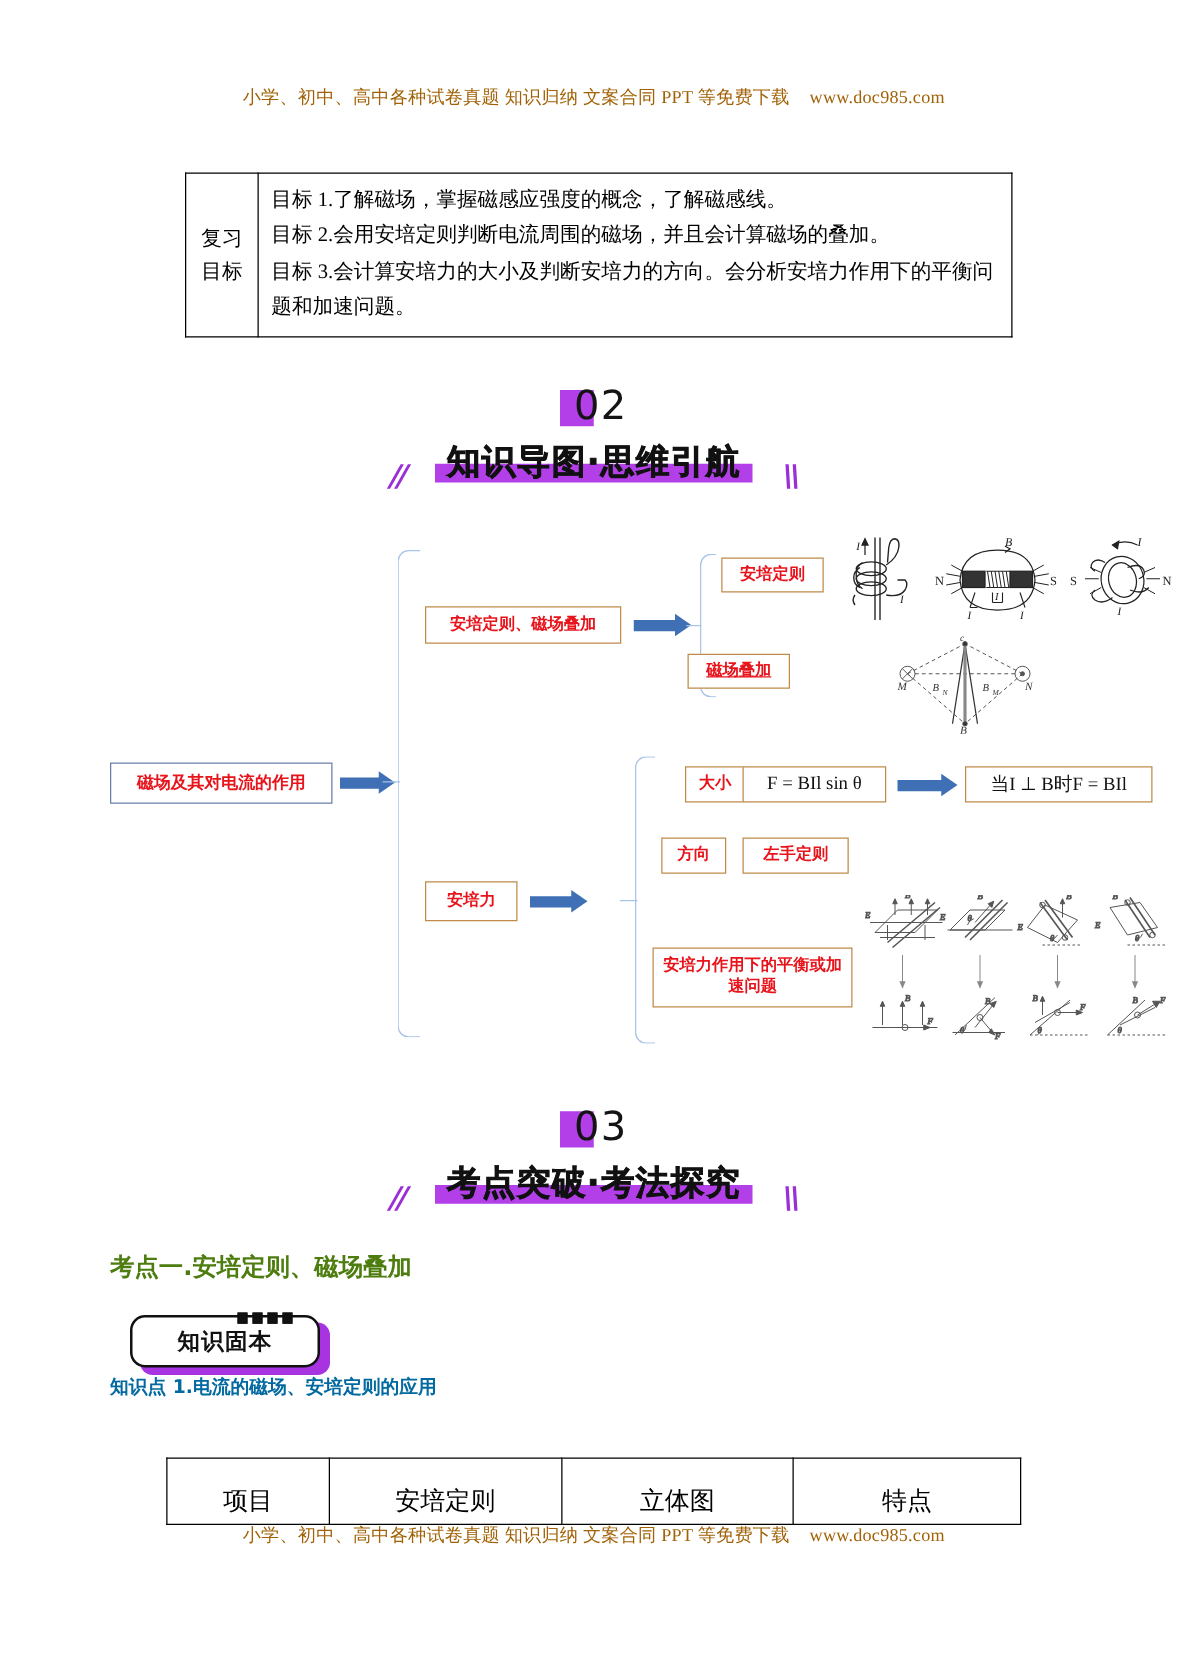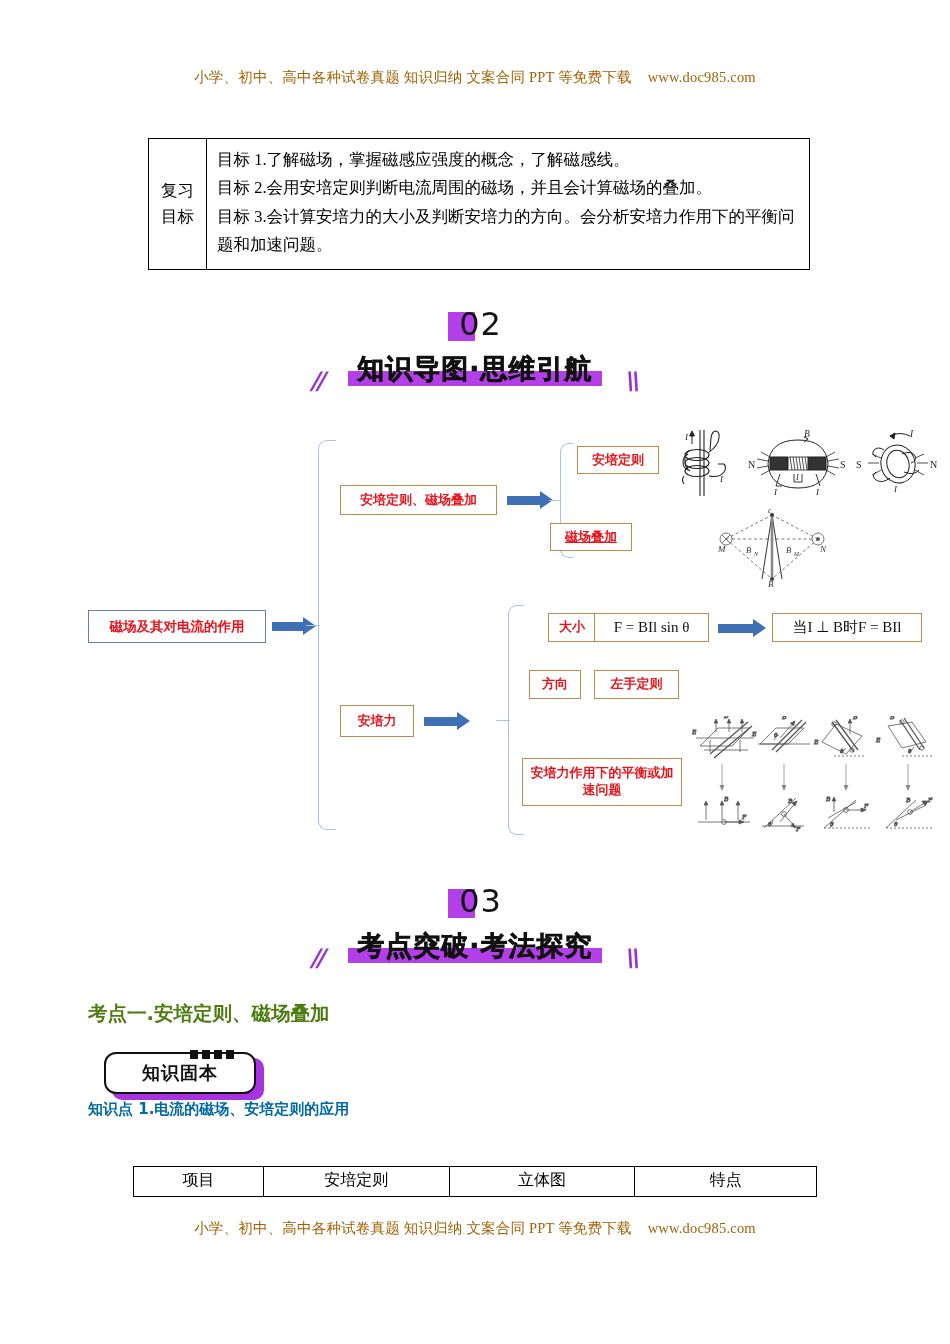--- a/index.html
+++ b/index.html
@@ -269,22 +269,22 @@
   
   .bottom-table {
     position: absolute;
     left: 133px; top: 1166px;
     width: 684px;
     border-collapse: collapse;
   }
   .bottom-table td {
     border: 1.2px solid #000;
     text-align: center;
-    font-size: 16px;
-    padding: 3px 0 5px;
+    font-size: 20px;
+    padding: 20px 0 5px;
     font-family: Liberation Mono, monospace;
   }
 </style>
 </head>
 <body>
 
 <div class="watermark" id="header-watermark">
   <span>小学、初中、高中各种试卷真题 知识归纳 文案合同 PPT 等免费下载</span><span class="url">www.doc985.com</span>
 </div>
 

